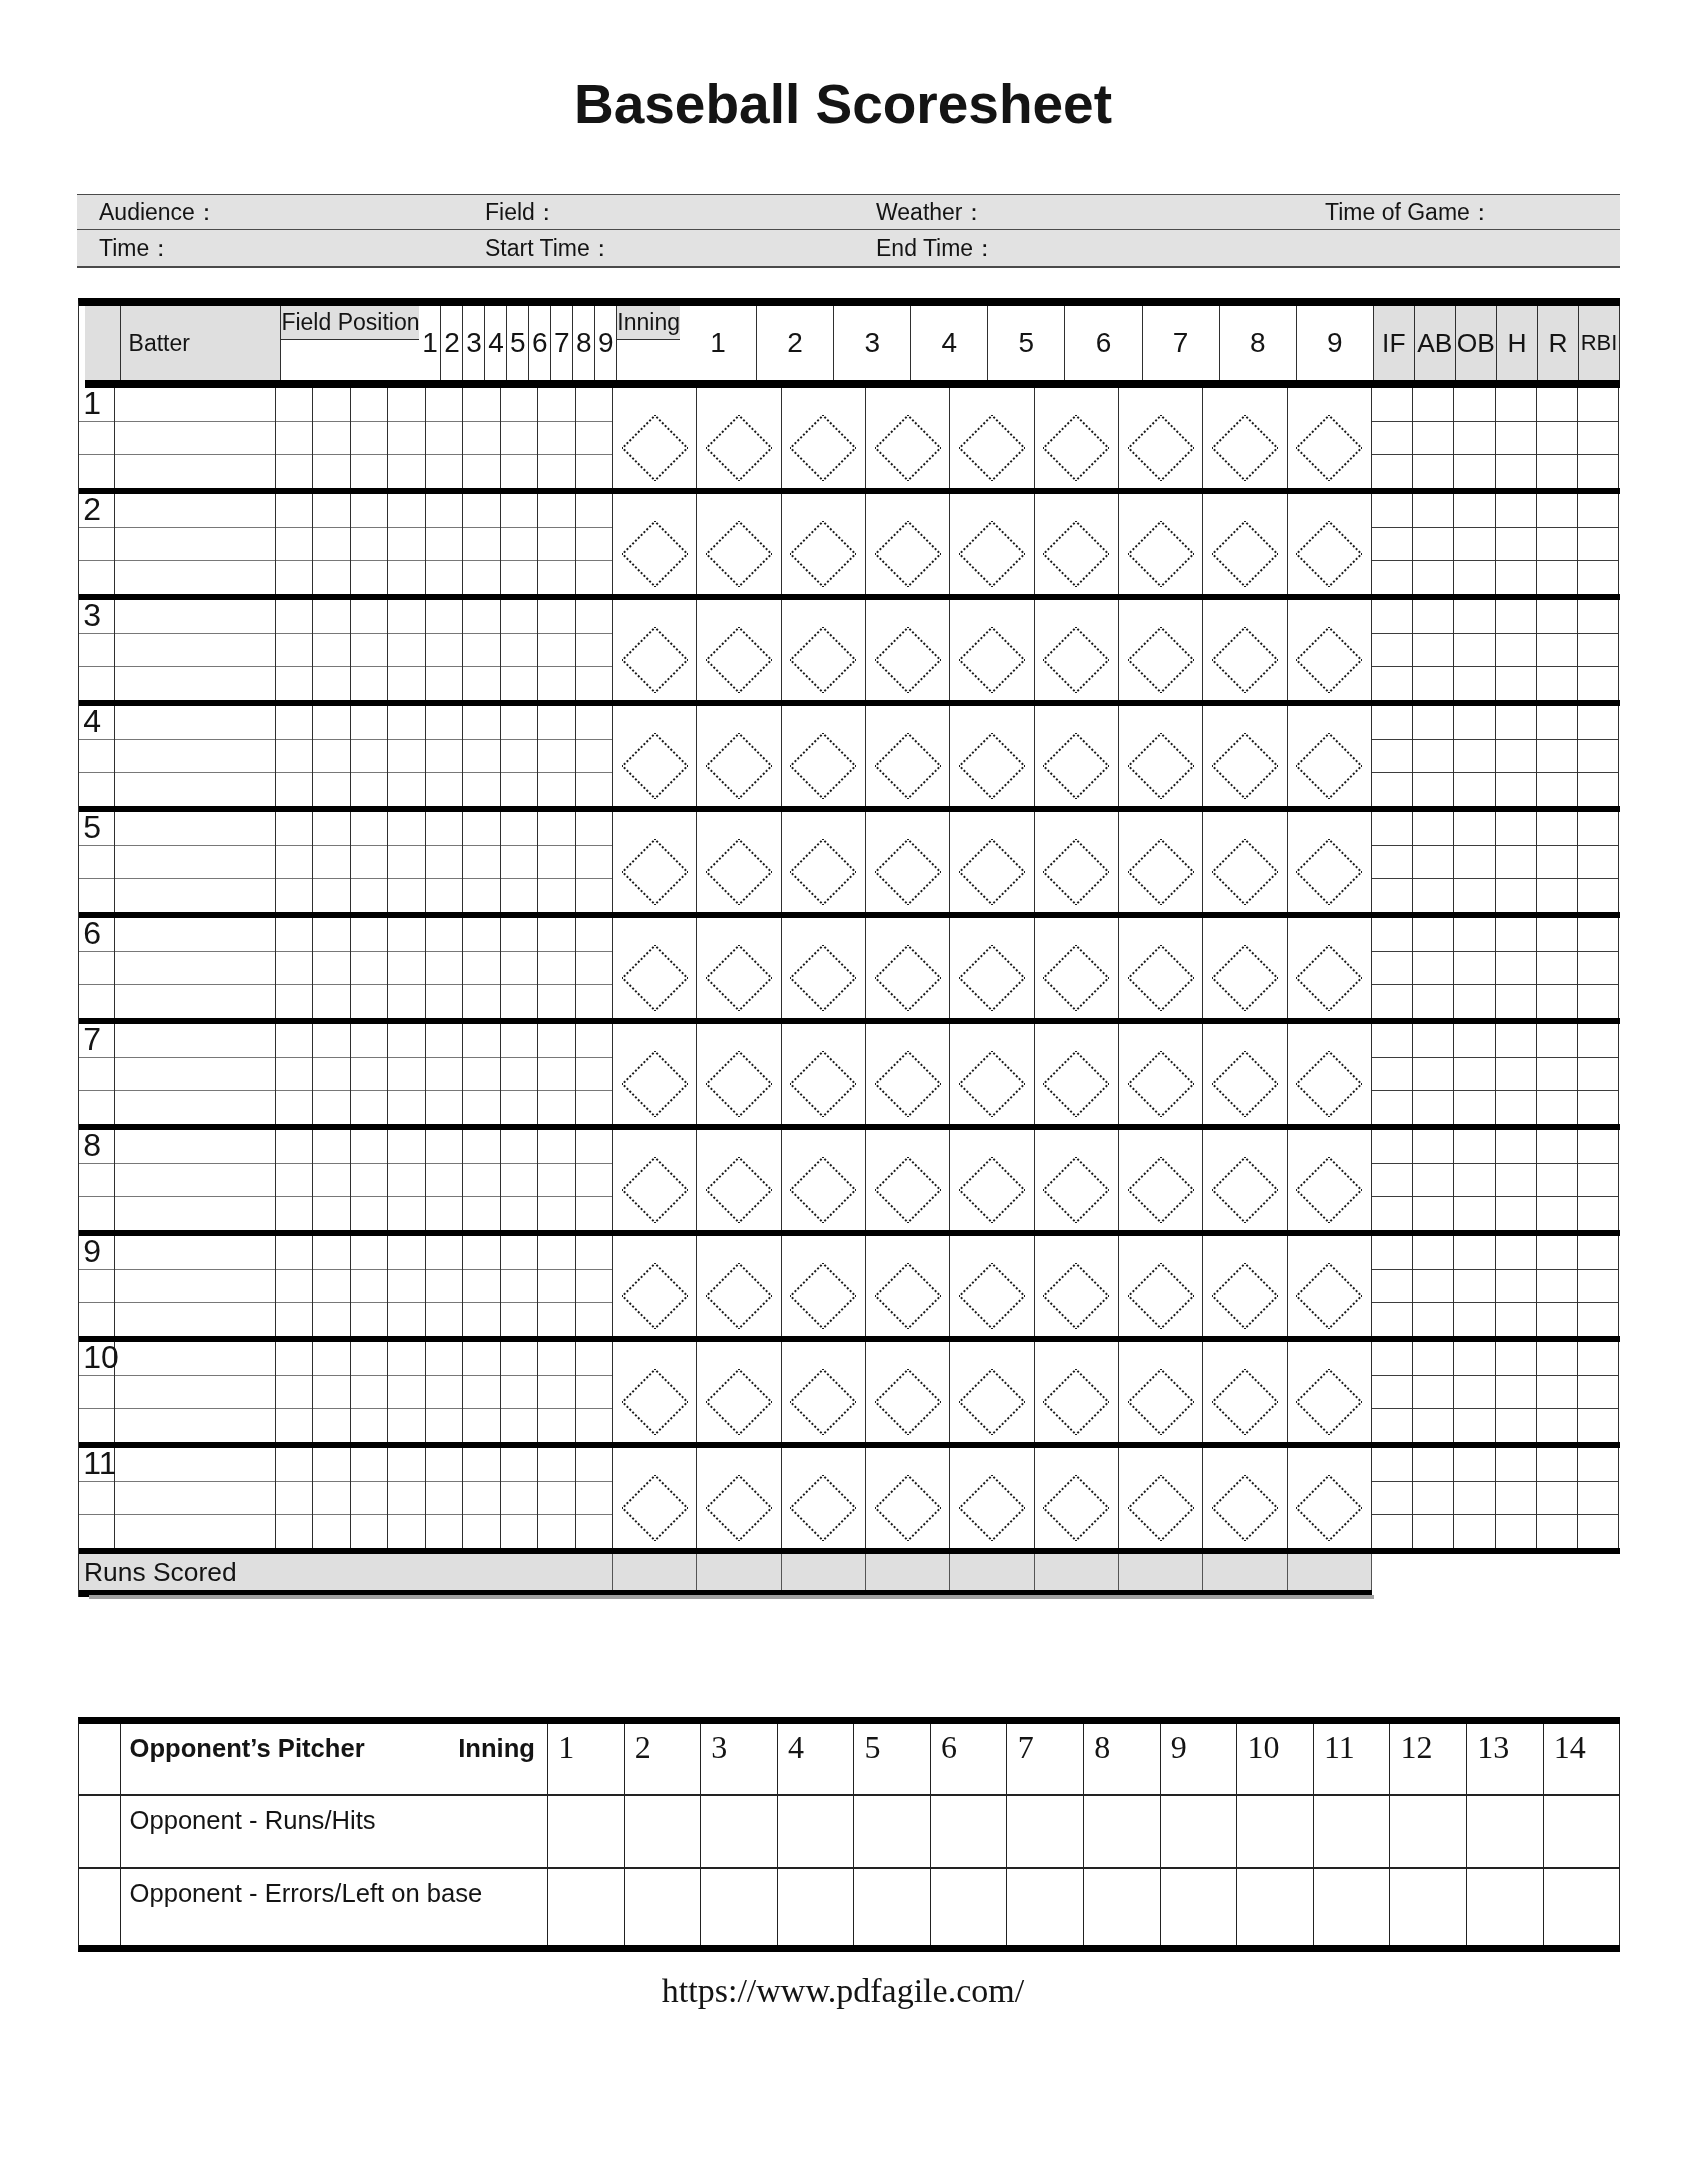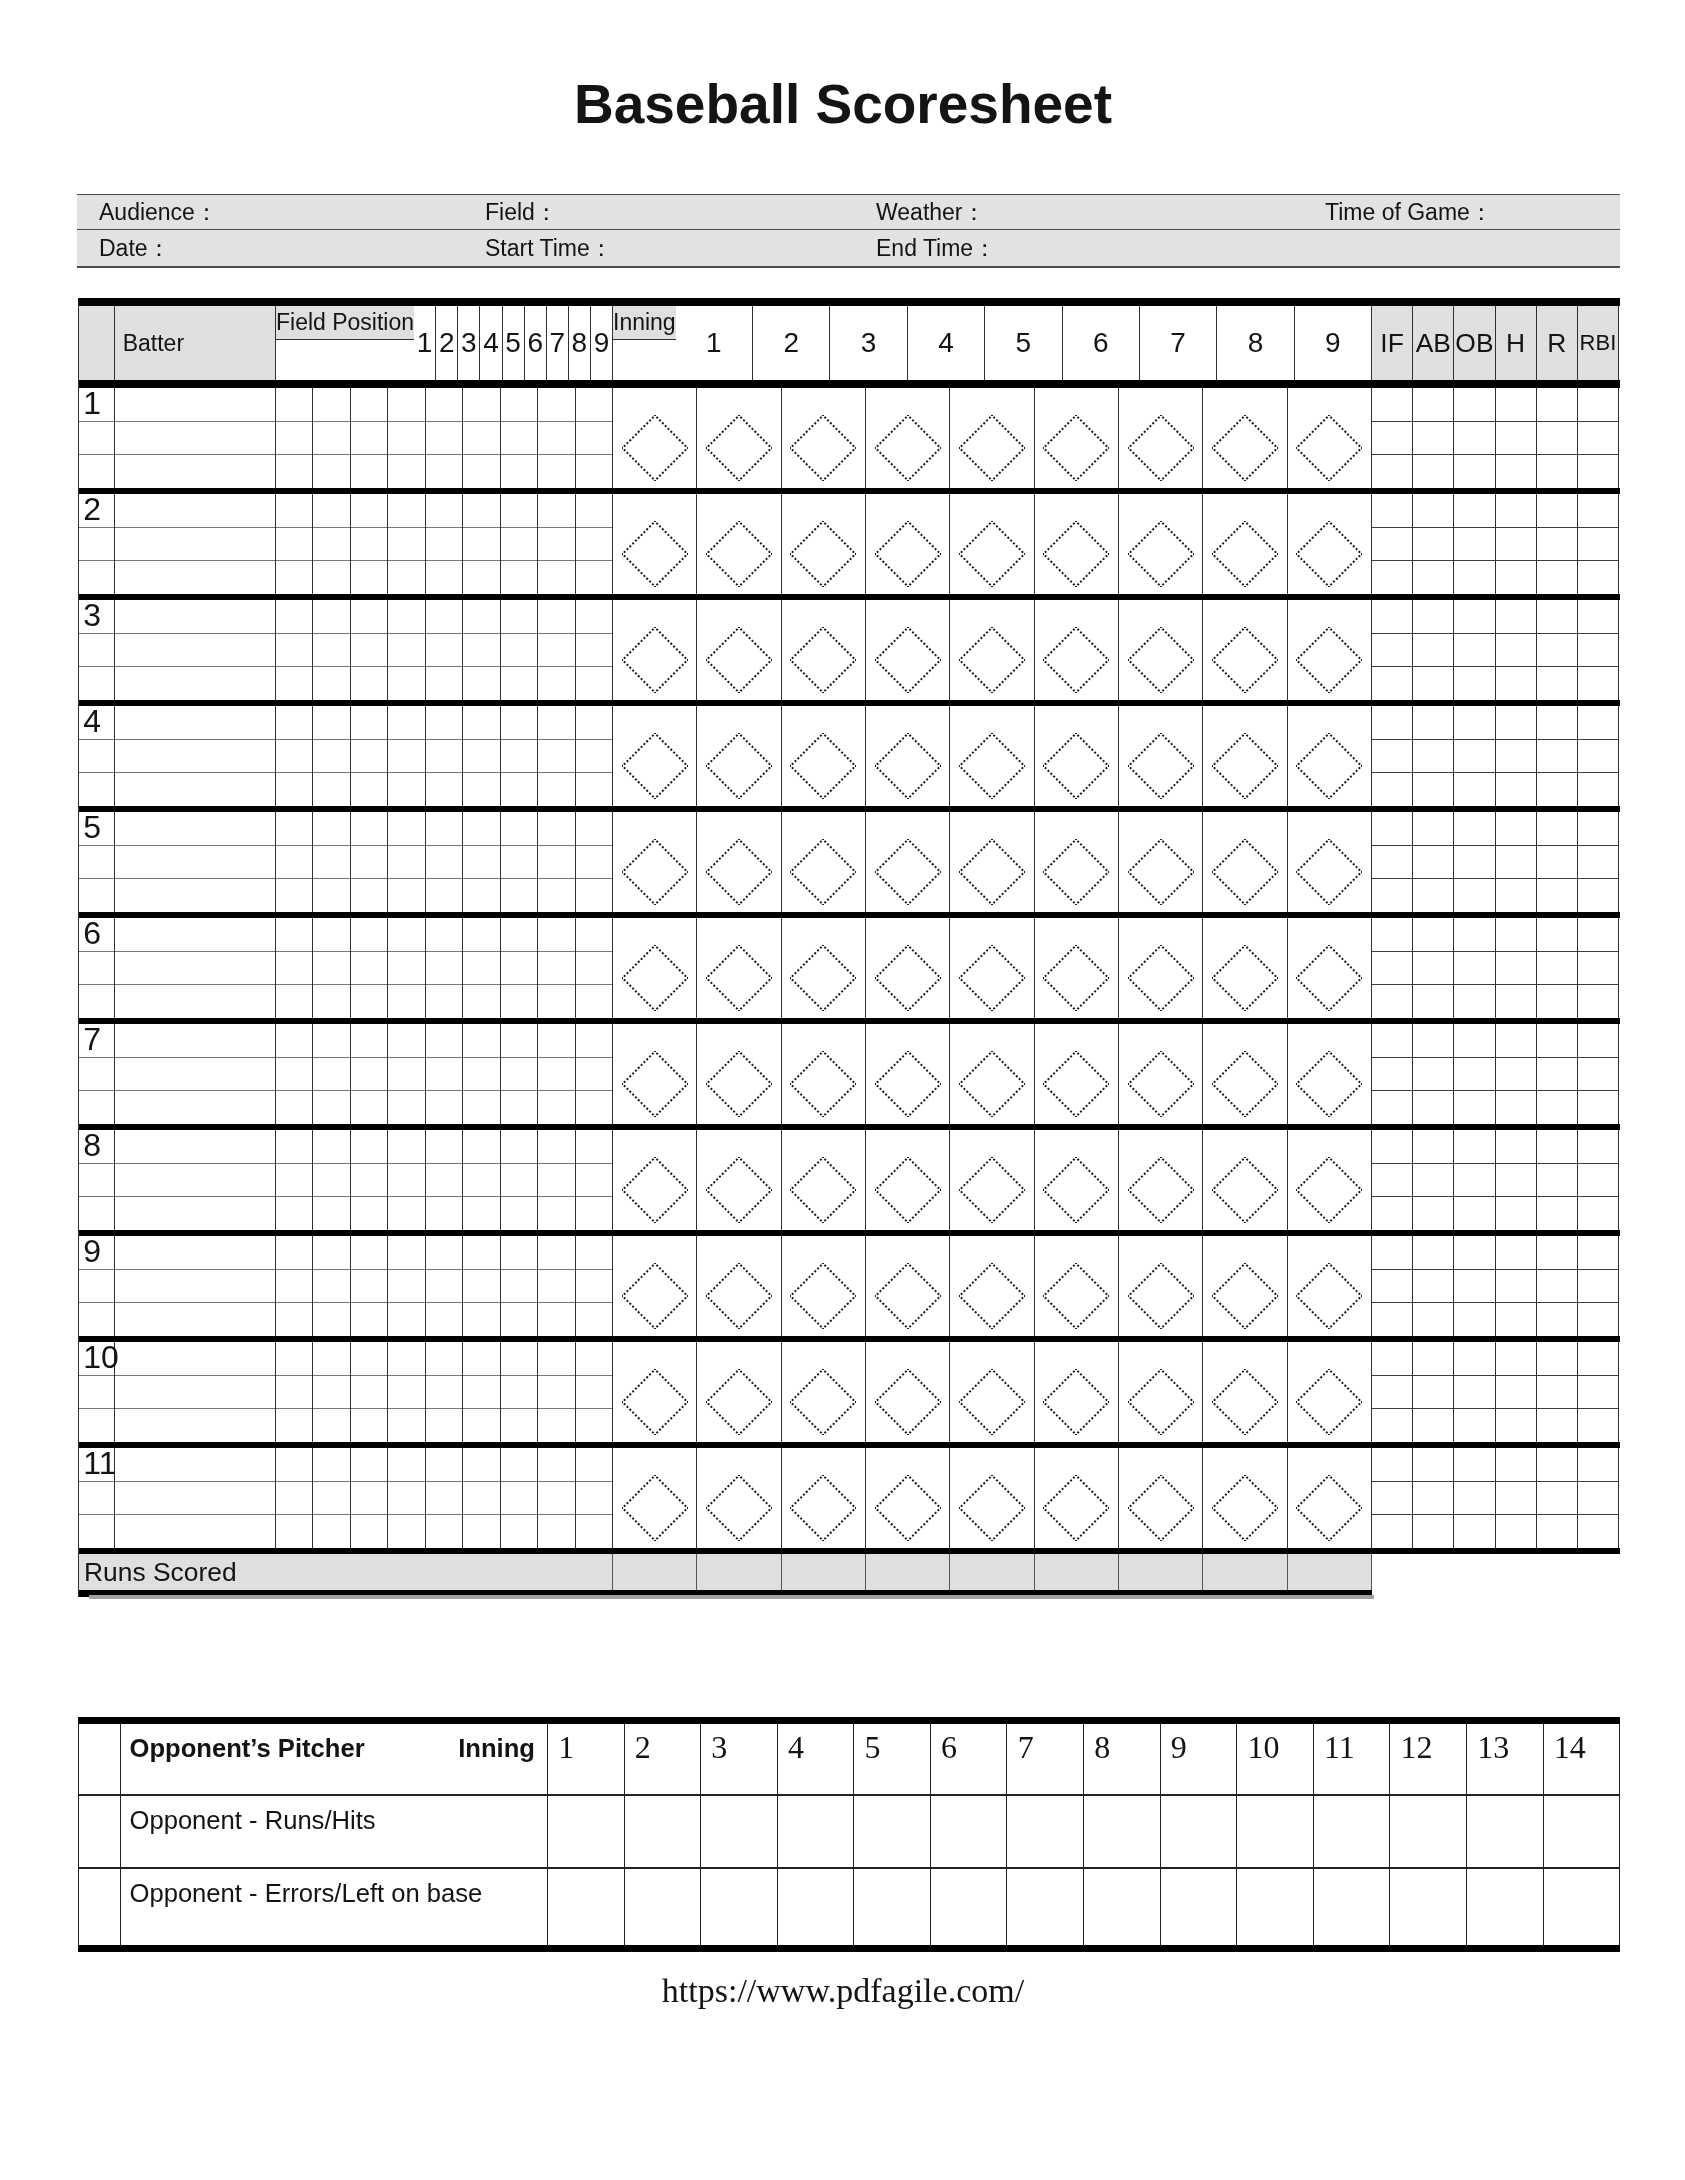--- a/index.html
+++ b/index.html
@@ -15,21 +15,21 @@
             border-top:1.7px solid #4a4a4a;border-bottom:2.6px solid #4a4a4a;box-sizing:border-box;}
   .info-row{position:relative;height:34px;}
   .info-row.r1{border-bottom:1.7px solid #4a4a4a;}
   .info-row.r2{height:36px;}
   .if-label{position:absolute;top:0;height:100%;display:flex;align-items:center;font-size:23px;}
   .f0{left:22px;} .f1{left:408px;} .f2{left:799px;} .f3{left:1248px;}
 
   
   .main-table{position:absolute;left:78px;top:298px;width:1542px;box-sizing:border-box;
               border-top:8.5px solid #000;border-left:1.7px solid #2f2f2f;}
-  .mt-header{display:flex;height:74px;border-bottom:8.5px solid #000;}
+  .mt-header{display:flex;height:74px;border-bottom:8.5px solid #000;margin-left:6px;}
   .h-num{width:36px;background:#dfdfdf;border-right:1.7px solid #2f2f2f;box-sizing:border-box;}
   .h-batter{width:161px;background:#dfdfdf;border-right:1.7px solid #2f2f2f;box-sizing:border-box;
             display:flex;align-items:center;padding-left:7.7px;font-size:23px;}
   .grp-h{display:flex;flex-direction:row;border-right:1.7px solid #2f2f2f;box-sizing:border-box;}
   .fp-h{width:337px;} .in-h{width:759px;}
   .glabel{height:34px;background:#dfdfdf;border-bottom:1.7px solid #2f2f2f;box-sizing:border-box;
           display:flex;align-items:center;justify-content:center;font-size:23px;}
   .gnums{flex:1;display:flex;background:#fff;}
   .gnum{flex:1;border-right:1.7px solid #2f2f2f;box-sizing:border-box;display:flex;
         align-items:center;justify-content:center;font-size:28px;}
@@ -92,21 +92,21 @@
   <div class="title">Baseball Scoresheet</div>
 
   <div class="info-box">
     <div class="info-row r1">
       <span class="if-label f0">Audience：</span>
       <span class="if-label f1">Field：</span>
       <span class="if-label f2">Weather：</span>
       <span class="if-label f3">Time of Game：</span>
     </div>
     <div class="info-row r2">
-      <span class="if-label f0">Date：</span>
+      <span class="if-label f0">Time：</span>
       <span class="if-label f1">Start Time：</span>
       <span class="if-label f2">End Time：</span>
     </div>
   </div>
 
   <div class="main-table">
     <div class="mt-header">
       <div class="h-num"></div>
       <div class="h-batter">Batter</div>
       <div class="grp-h fp-h">

